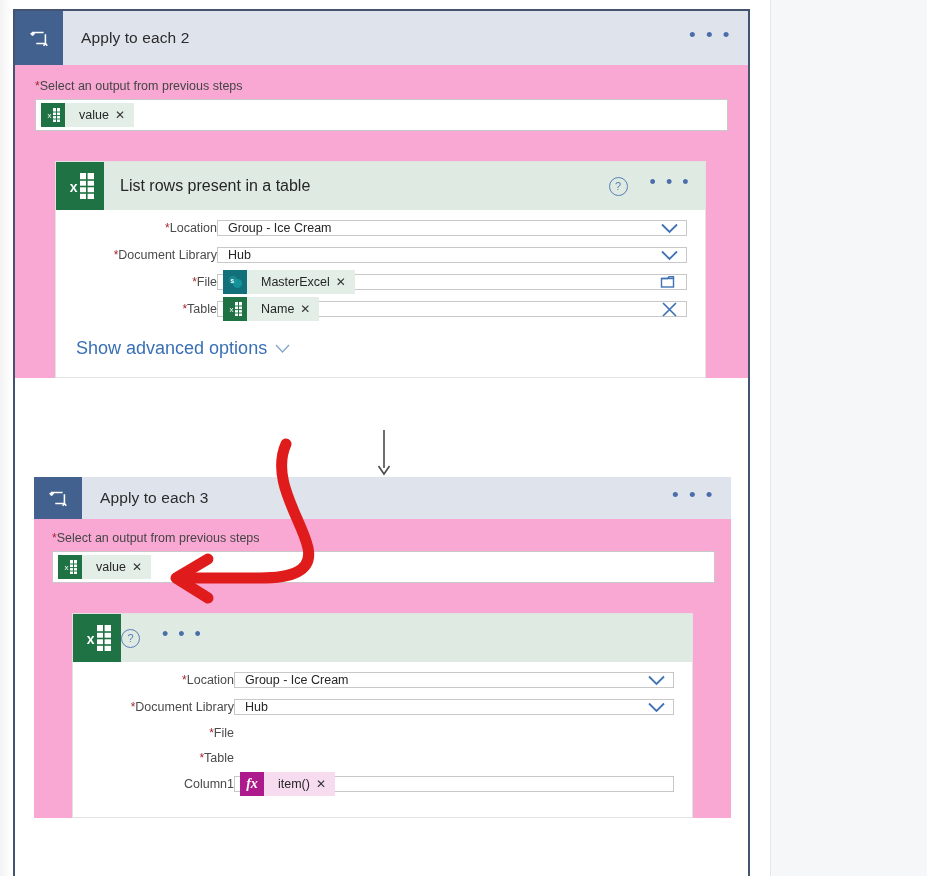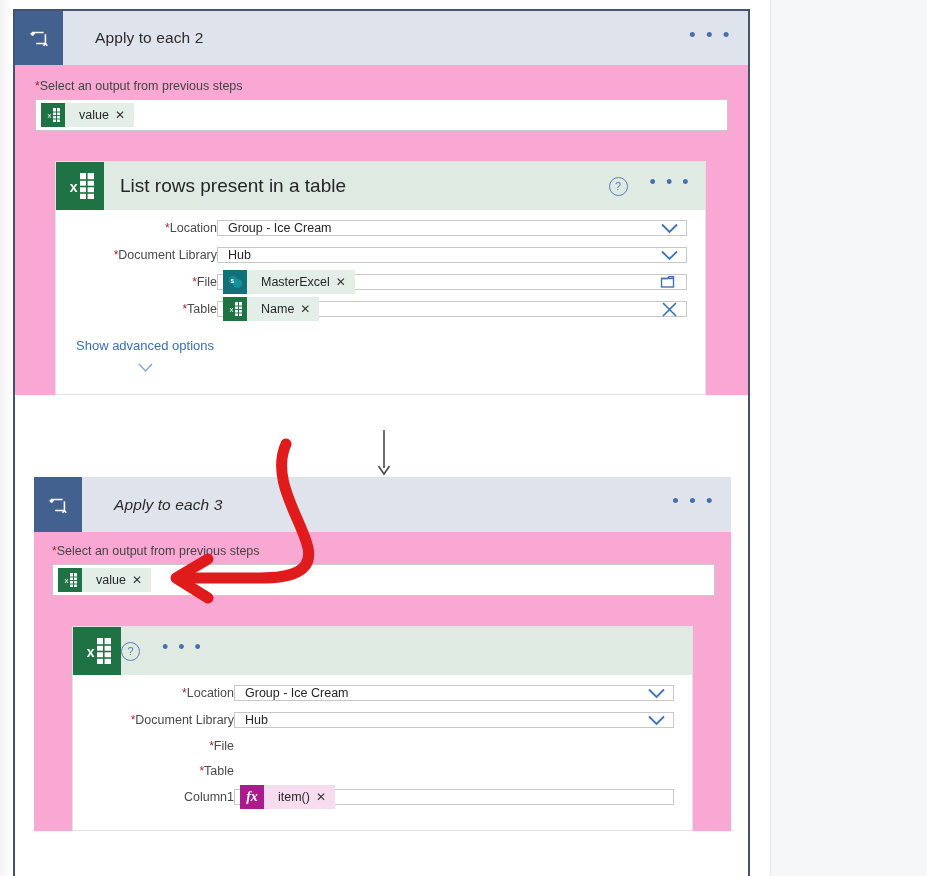--- a/index.html
+++ b/index.html
@@ -74,21 +74,21 @@
     display: flex;
     align-items: center;
     justify-content: center;
     flex: 0 0 48px;
   }
   .loop-icon-box svg { display: block; }
   .loop-title {
     flex: 1 1 auto;
     display: flex;
     align-items: center;
-    padding-left: 32px;
+    padding-left: 18px;
     font-size: 15.5px;
     color: #2b2b2b;
     letter-spacing: .1px;
   }
   .ellipsis {
     flex: 0 0 auto;
     display: flex;
     align-items: center;
     padding-right: 16px;
     color: #4a6ea9;
@@ -178,21 +178,21 @@
     background: #1f7244;
     display: flex;
     align-items: center;
     justify-content: center;
   }
   .action-title {
     flex: 1 1 auto;
     display: flex;
     align-items: center;
     padding-left: 16px;
-    font-size: 19px;
+    font-size: 16px;
     color: #262626;
   }
   .action-help {
     flex: 0 0 auto;
     display: flex;
     align-items: center;
     padding-right: 10px;
     color: #4a6ea9;
   }
   .help-circle {
@@ -258,45 +258,44 @@
     justify-content: center;
     color: #4a7ebb;
   }
   .form-control.token-host { padding-left: 5px; }
 
   .adv-link {
     display: inline-flex;
     align-items: center;
     gap: 8px;
     color: #3a6fb5;
-    font-size: 13px;
+    font-size: 18px;
     margin: 10px 0 4px 4px;
     cursor: pointer;
-    flex-direction: column;
   }
   .adv-link .chev { color: #8aa8cd; }
 
   
   .connector {
     position: absolute;
     left: 377px;
     top: 430px;
     width: 14px;
     height: 46px;
     color: #4b4b4b;
   }
 
   
   .inner-loop {
     position: absolute;
     left: 34px;
     top: 477px;
     width: 697px;
   }
-  .inner-loop .loop-header { height: 55px; font-style: italic; }
+  .inner-loop .loop-header { height: 42px; }
   .inner-loop .loop-icon-box { flex: 0 0 48px; width: 48px; }
   .inner-loop .loop-body { padding: 12px 16px 0 18px; }
 
   
   .red-arrow {
     position: absolute;
     left: 150px; top: 428px;
     width: 270px; height: 190px;
     pointer-events: none;
   }

